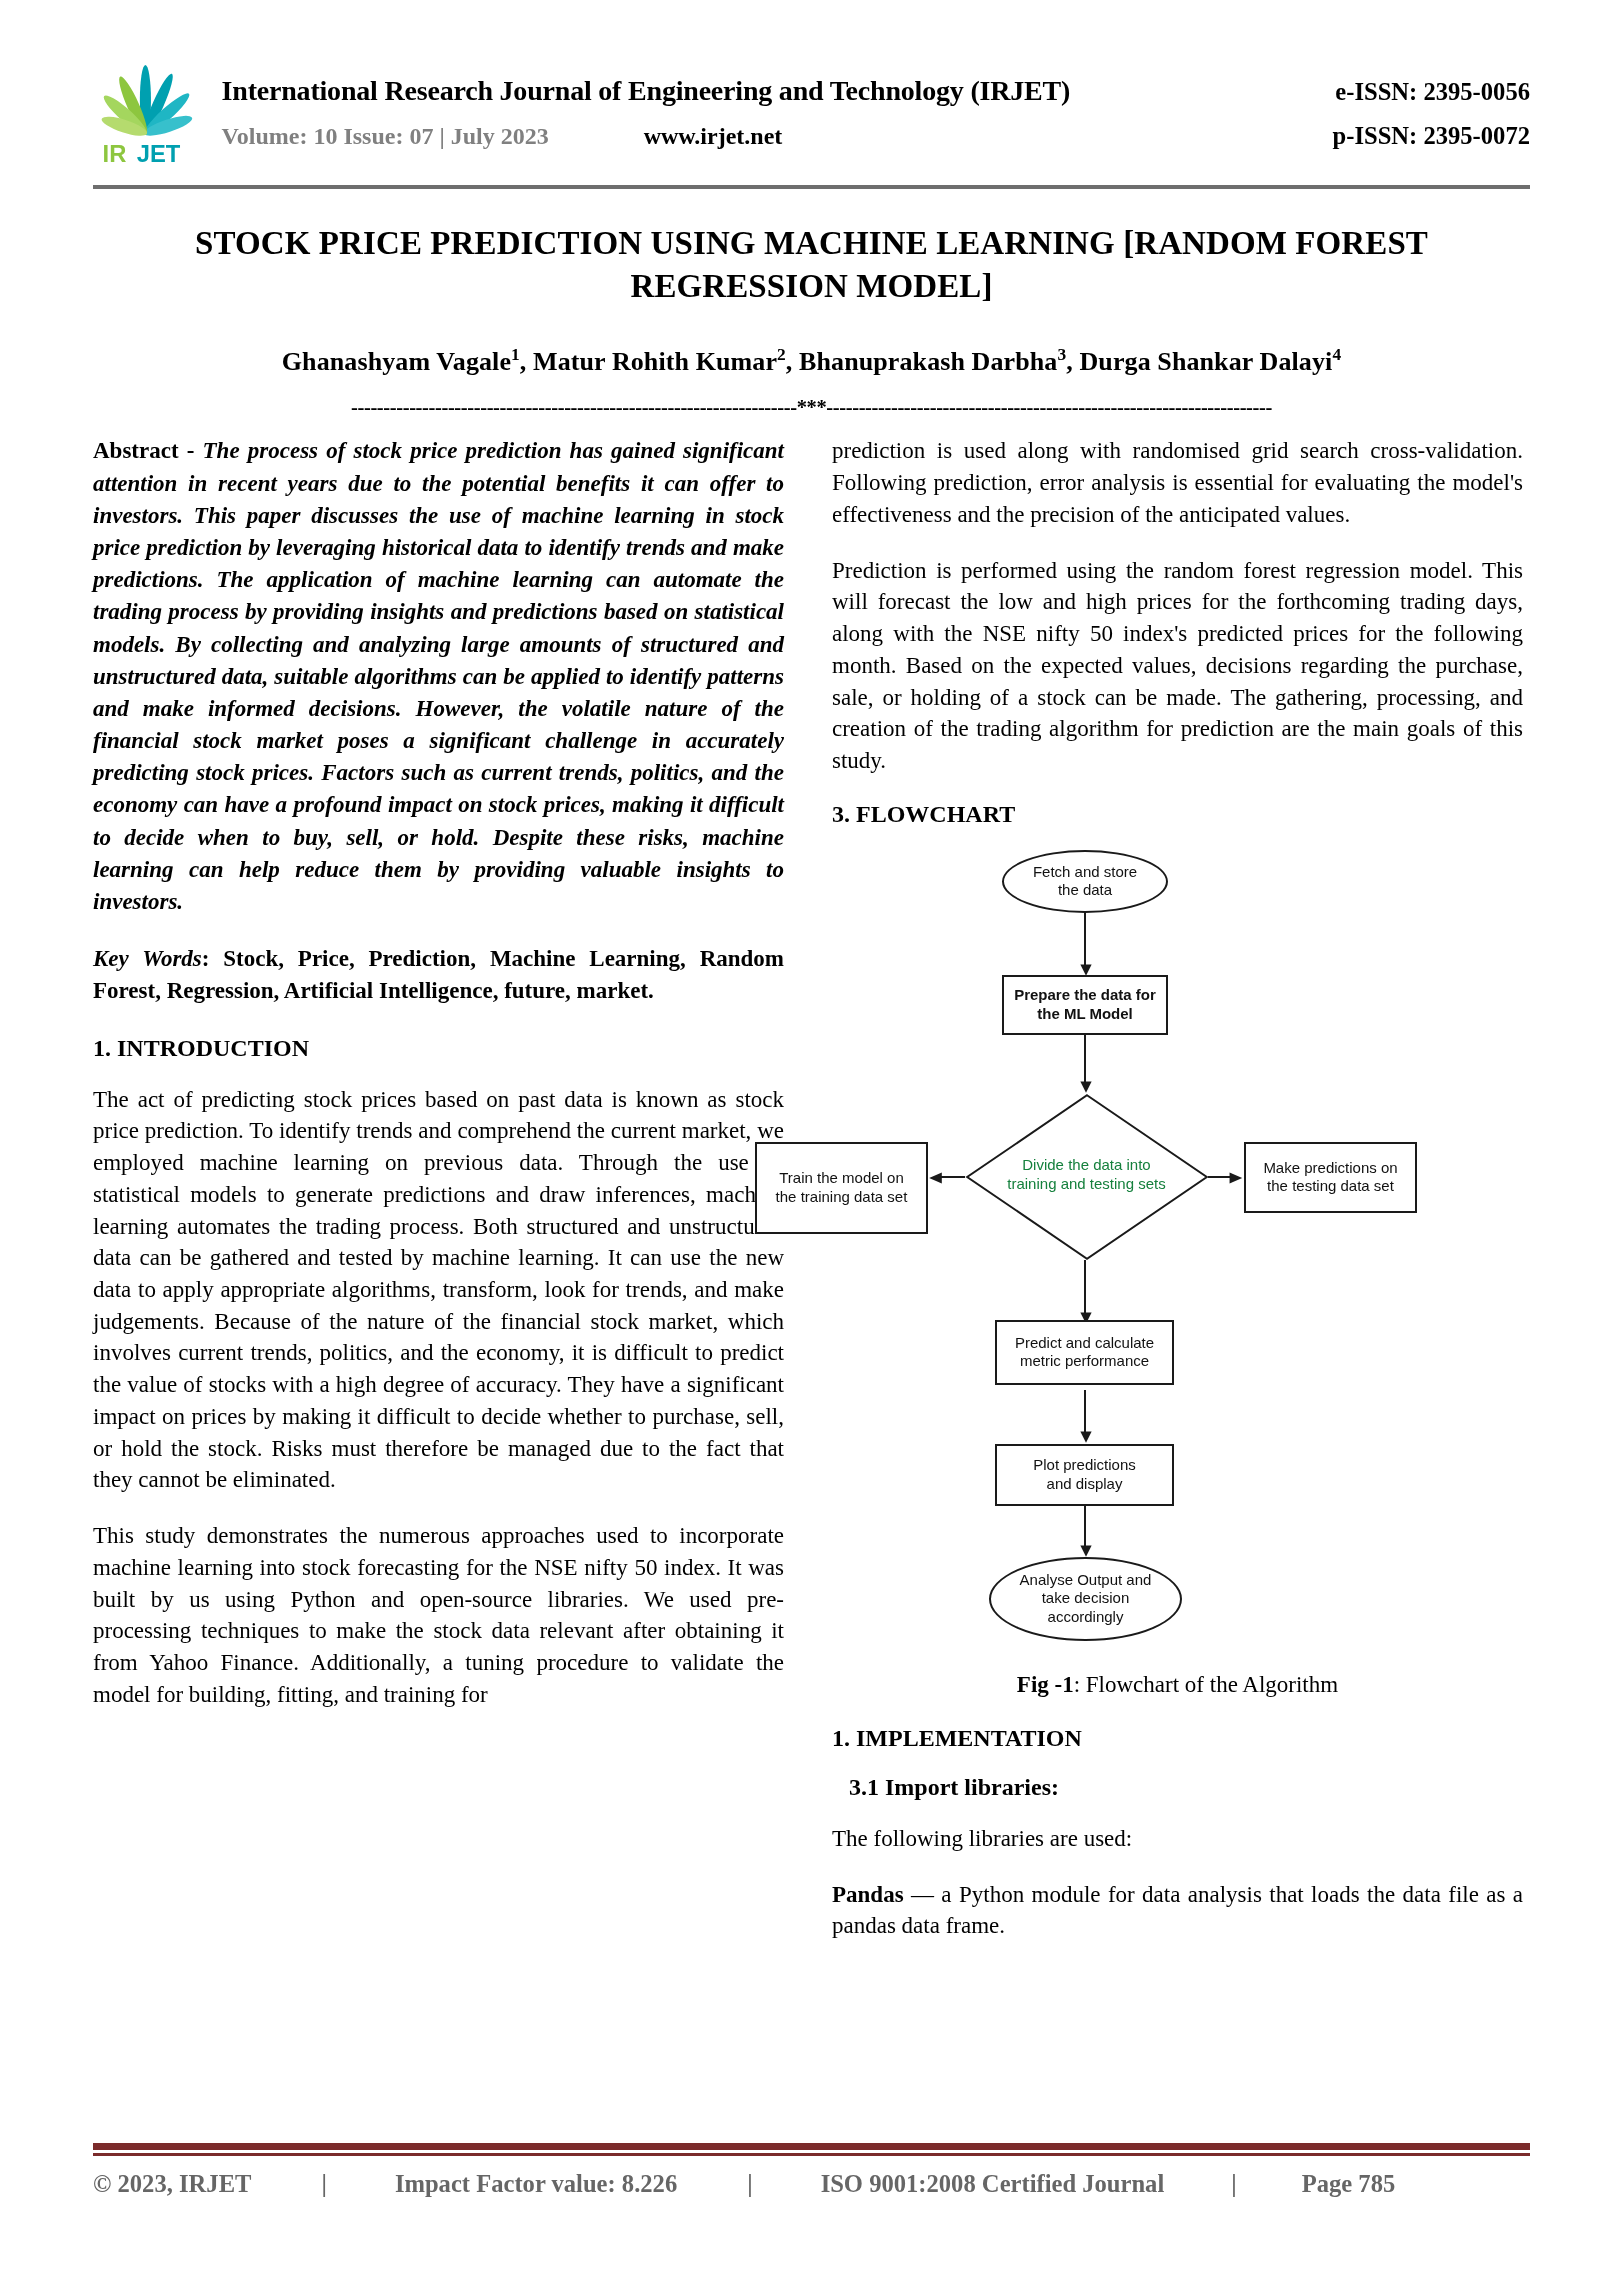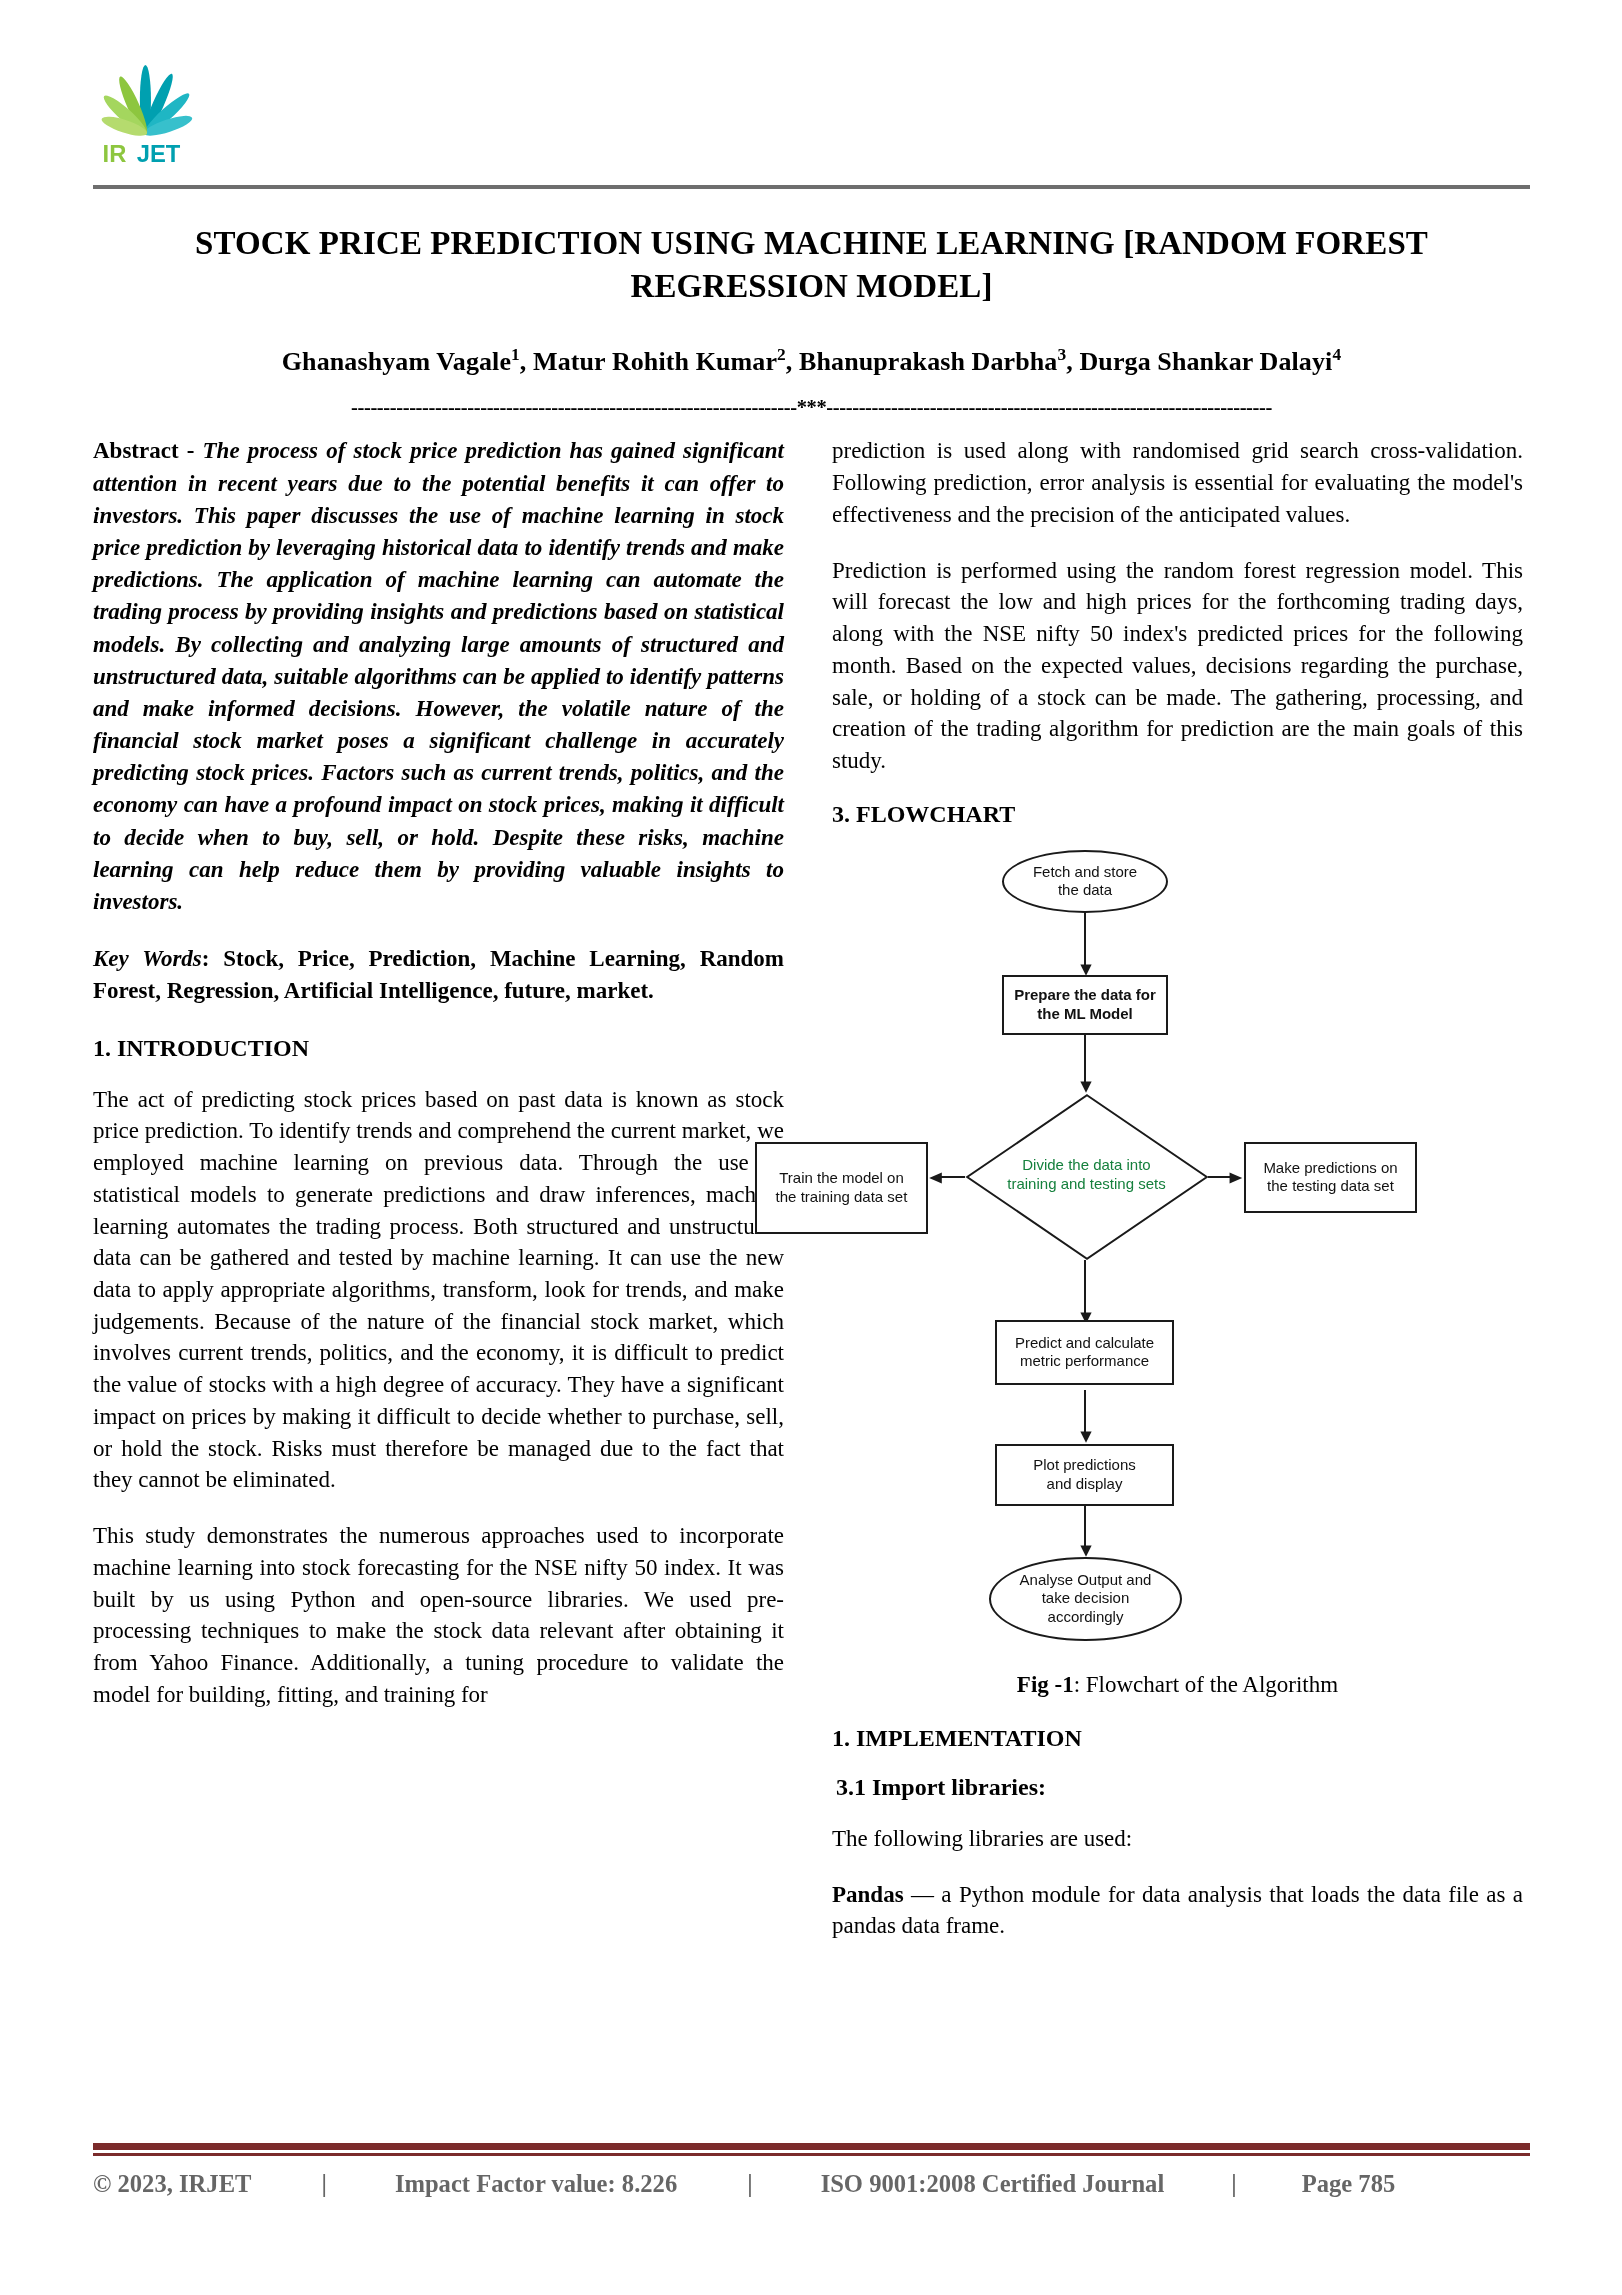--- a/index.html
+++ b/index.html
@@ -152,21 +152,21 @@
 
   h2.sec {
     font-size: 24px;
     font-weight: 700;
     margin: 6.3px 0 22px 0;
     text-align: left;
   }
   h3.subsec {
     font-size: 24px;
     font-weight: 700;
-    margin: 0 0 22px 4px;
+    margin: 0 0 22px 17px;
   }
   .lib-entry { font-size: 23px; line-height:1.38; text-align: justify; margin:0; }
   .lib-entry b { font-weight: 700; }
 
   
   .figure-wrap {
     margin: 8px 0 0 0;
     display: flex;
     justify-content: center;
   }
@@ -249,20 +249,31 @@
           <ellipse cx="0" cy="-30" rx="8" ry="32" fill="#37C0CC" transform="rotate(72)"></ellipse>
           <ellipse cx="0" cy="-38" rx="7.5" ry="40" fill="#8DC63F" transform="rotate(-24)"></ellipse>
           <ellipse cx="0" cy="-34" rx="8" ry="36" fill="#A4D65E" transform="rotate(-48)"></ellipse>
           <ellipse cx="0" cy="-28" rx="8" ry="30" fill="#B5DB6E" transform="rotate(-72)"></ellipse>
         </g>
         <text x="12" y="132" font-family="Liberation Sans, sans-serif" font-size="30" font-weight="bold" fill="#8DC63F">IR</text>
         <text x="55" y="132" font-family="Liberation Sans, sans-serif" font-size="30" font-weight="bold" fill="#00A0B0">JET</text>
       </svg>
     </div>
 
+    <div class="masthead-text">
+      <div class="mast-row mast-row-1">
+        <span class="journal-name">International Research Journal of Engineering and Technology (IRJET)</span>
+        <span class="eissn">e-ISSN: 2395-0056</span>
+      </div>
+      <div class="mast-row mast-row-2">
+        <span class="volume">Volume: 10 Issue: 07 | July 2023</span>
+        <span class="website">www.irjet.net</span>
+        <span class="pissn">p-ISSN: 2395-0072</span>
+      </div>
+    </div>
   </div>
 
   <div class="header-rule"></div>
 
   <div class="doc-title">STOCK PRICE PREDICTION USING MACHINE LEARNING [RANDOM FOREST REGRESSION MODEL]</div>
 
   <div class="authors">
     <span><span>Ghanashyam Vagale</span><sup>1</sup></span>,
     <span><span>Matur Rohith Kumar</span><sup>2</sup></span>,
     <span><span>Bhanuprakash Darbha</span><sup>3</sup></span>,

